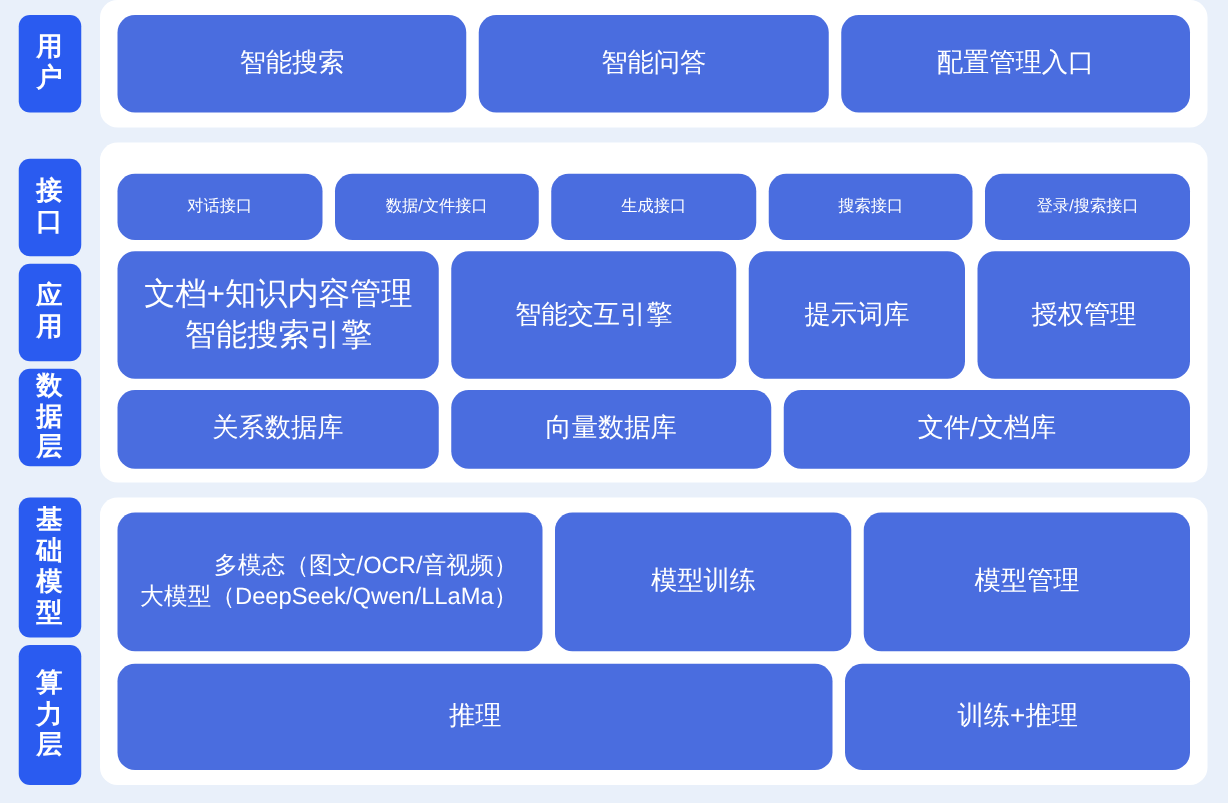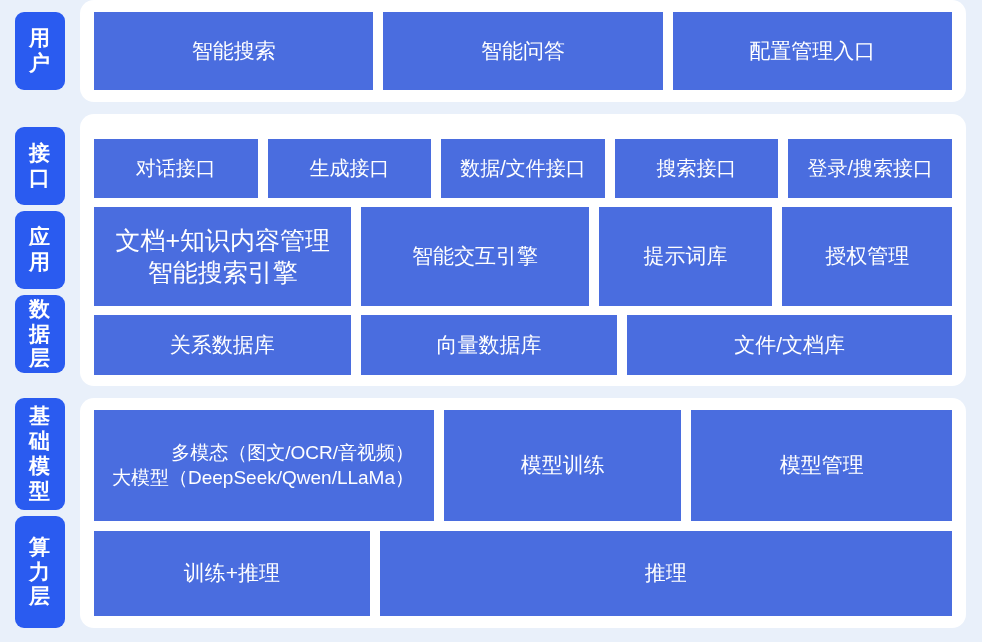--- a/index.html
+++ b/index.html
@@ -89,21 +89,21 @@
 
   .row {
     display: flex;
     gap: 10px;
     flex: 1 1 auto;
   }
 
   
   .card {
     background: #4a6ddf;
-    border-radius: 0;
+    border-radius: 14px;
     color: #ffffff;
     display: flex;
     align-items: center;
     justify-content: center;
     text-align: center;
     font-size: 21px;
     line-height: 1.25;
     box-sizing: border-box;
     padding: 4px 0;
     white-space: pre-line;
@@ -115,21 +115,21 @@
     line-height: 1.35;
     text-align: right;
     justify-content: flex-start;
     padding-left: 18px;
   }
 
   
   .sec-user .card { flex: 1 1 0; }
 
   
-  .row-iface .card { flex: 1 1 0; font-size: 20px; margin-top: 14px; }
+  .row-iface .card { flex: 1 1 0; font-size: 13px; margin-top: 14px; }
 
   
   .row-app .c1 { flex: 2.55 1 0; }
   .row-app .c2 { flex: 2.25 1 0; text-align: right; }
   .row-app .c3 { flex: 1.72 1 0; }
   .row-app .c4 { flex: 1.68 1 0; }
 
   
   .row-data .c1 { flex: 2.45 1 0; }
   .row-data .c2 { flex: 2.45 1 0; }
@@ -181,22 +181,22 @@
       <div class="tag tag-data">
         <span>数</span>
         <span>据</span>
         <span>层</span>
       </div>
     </div>
     <div class="panel">
 
       <div class="row row-iface">
         <div class="card small">对话接口</div>
+        <div class="card small">数据/文件接口</div>
         <div class="card small">生成接口</div>
-        <div class="card small">数据/文件接口</div>
         <div class="card small">搜索接口</div>
         <div class="card small">登录/搜索接口</div>
       </div>
 
       <div class="row row-app">
         <div class="card multi c1">文档+知识内容管理
 智能搜索引擎</div>
         <div class="card c2">智能交互引擎</div>
         <div class="card c3">提示词库</div>
         <div class="card c4">授权管理</div>
@@ -228,20 +228,20 @@
     <div class="panel">
 
       <div class="row row-base">
         <div class="card modelbox c1">多模态（图文/OCR/音视频）
 大模型（DeepSeek/Qwen/LLaMa）</div>
         <div class="card c2">模型训练</div>
         <div class="card c3">模型管理</div>
       </div>
 
       <div class="row row-power">
+        <div class="card c2">推理</div>
         <div class="card c1">训练+推理</div>
-        <div class="card c2">推理</div>
       </div>
 
     </div>
   </div>
 
 </div>
 
 </body></html>

